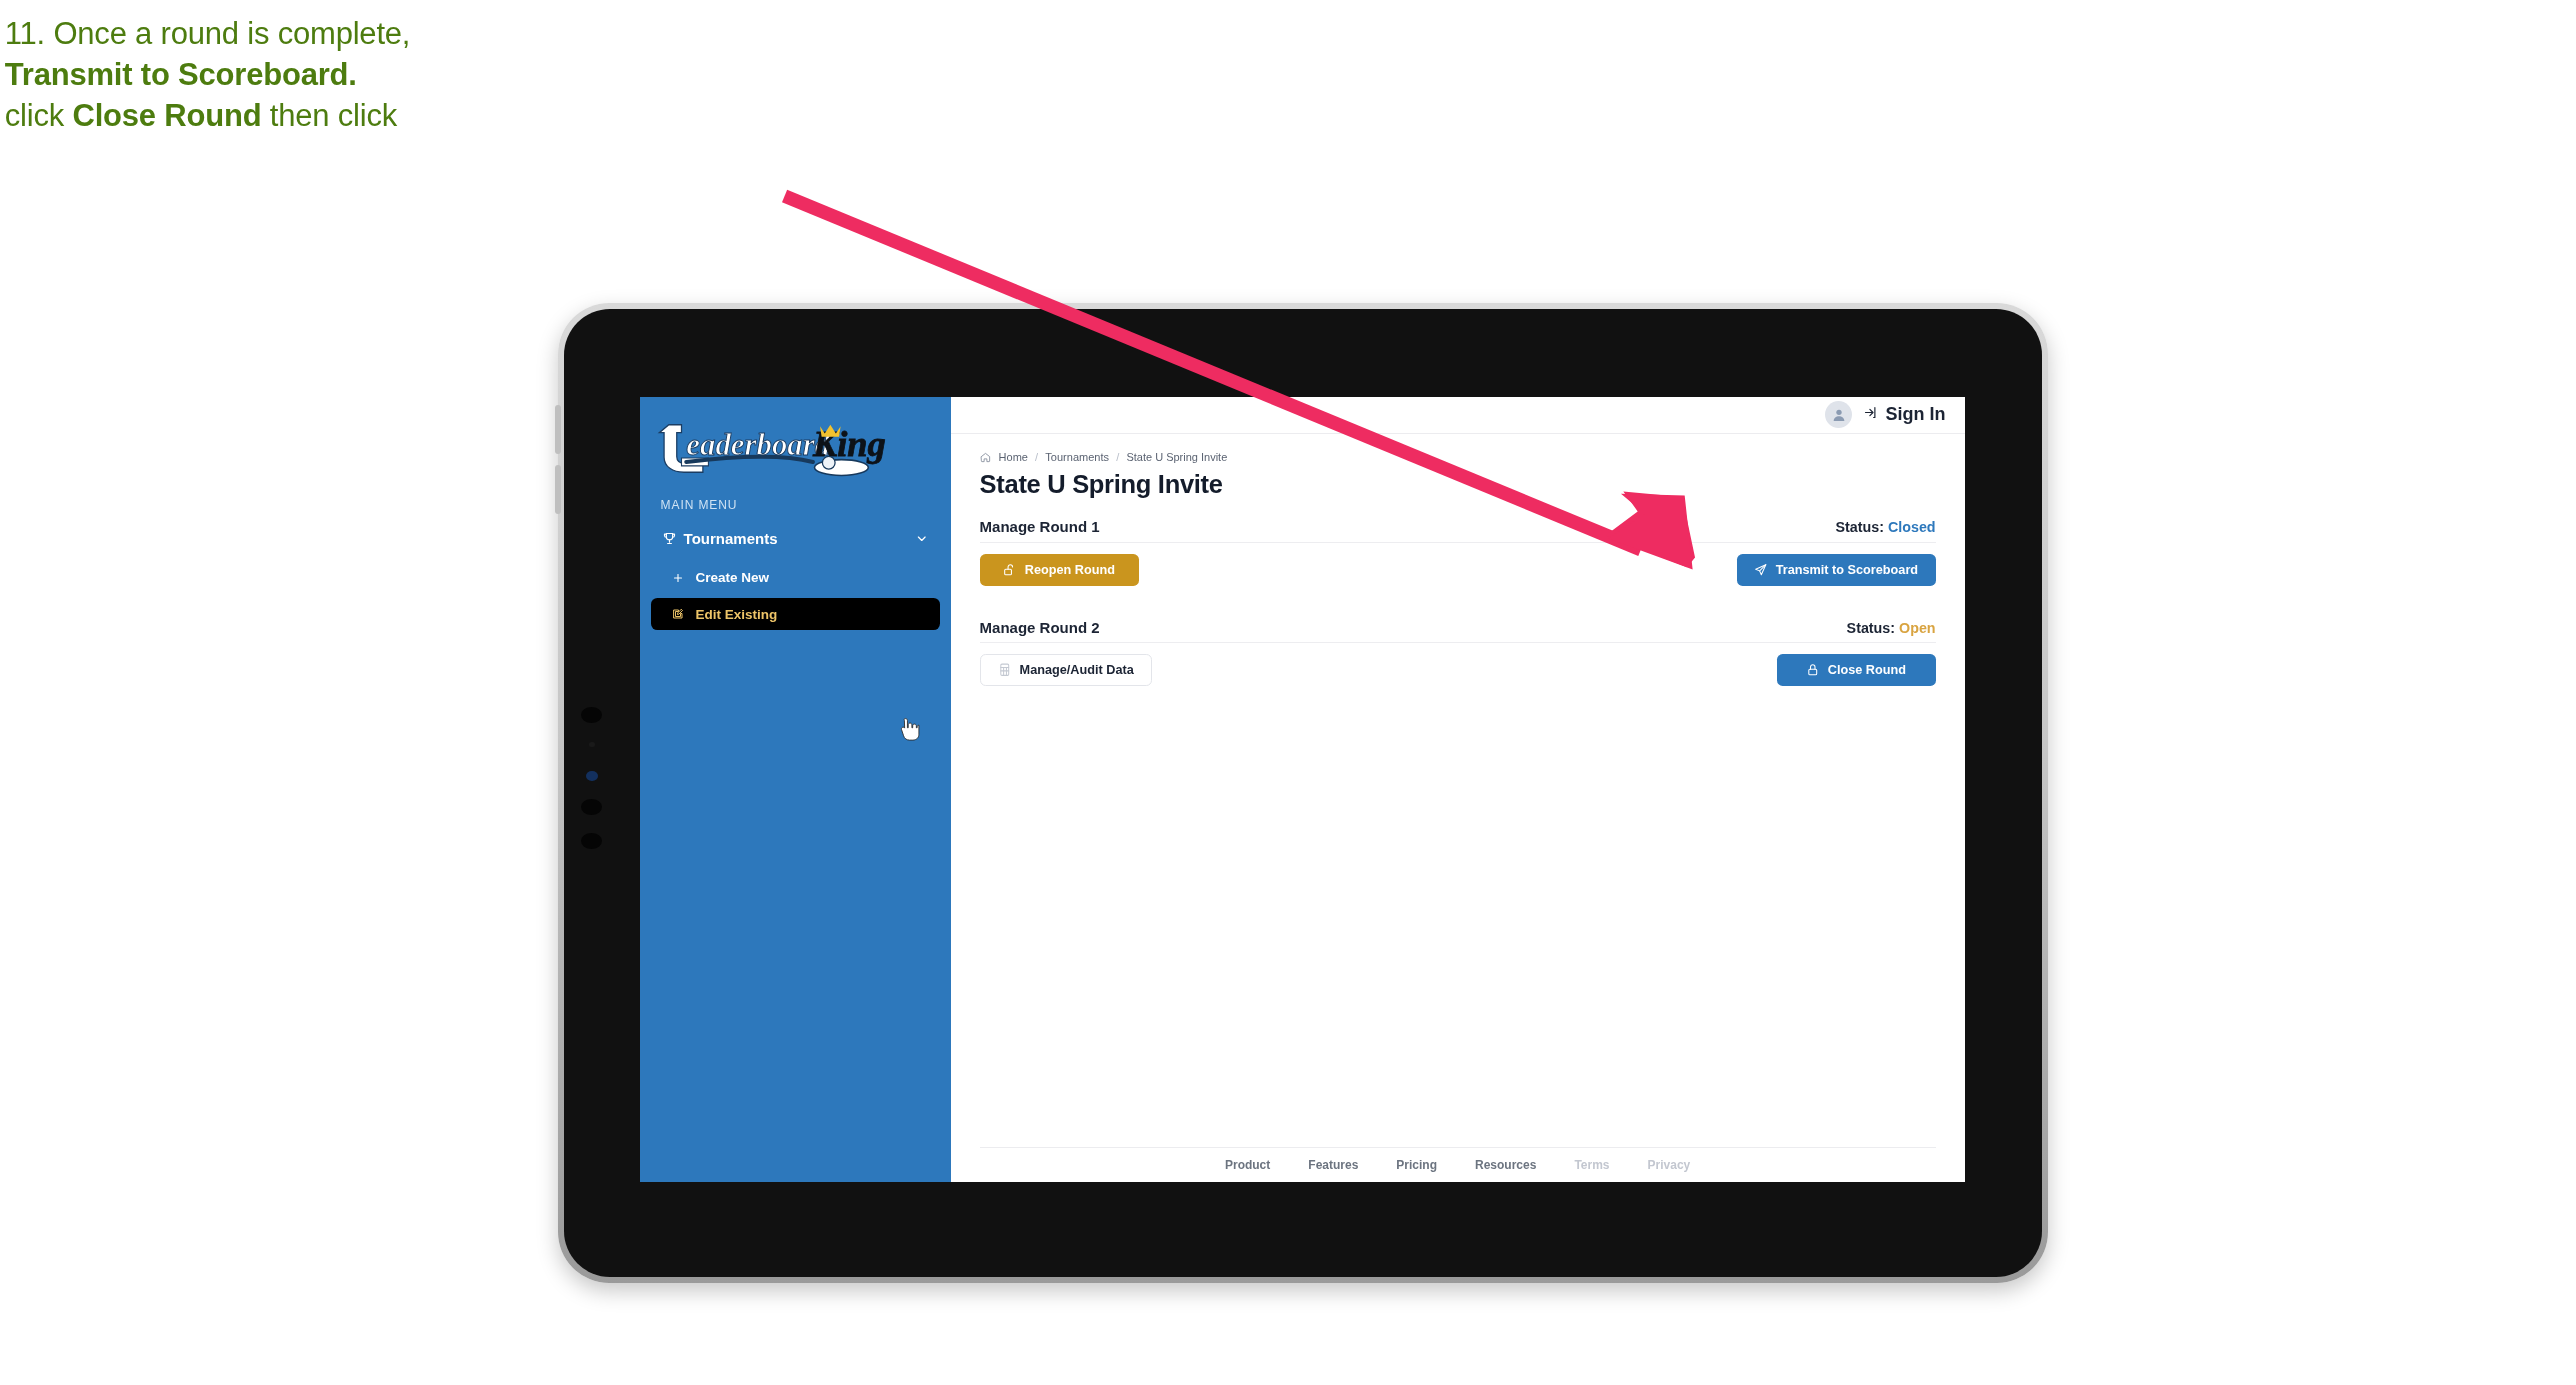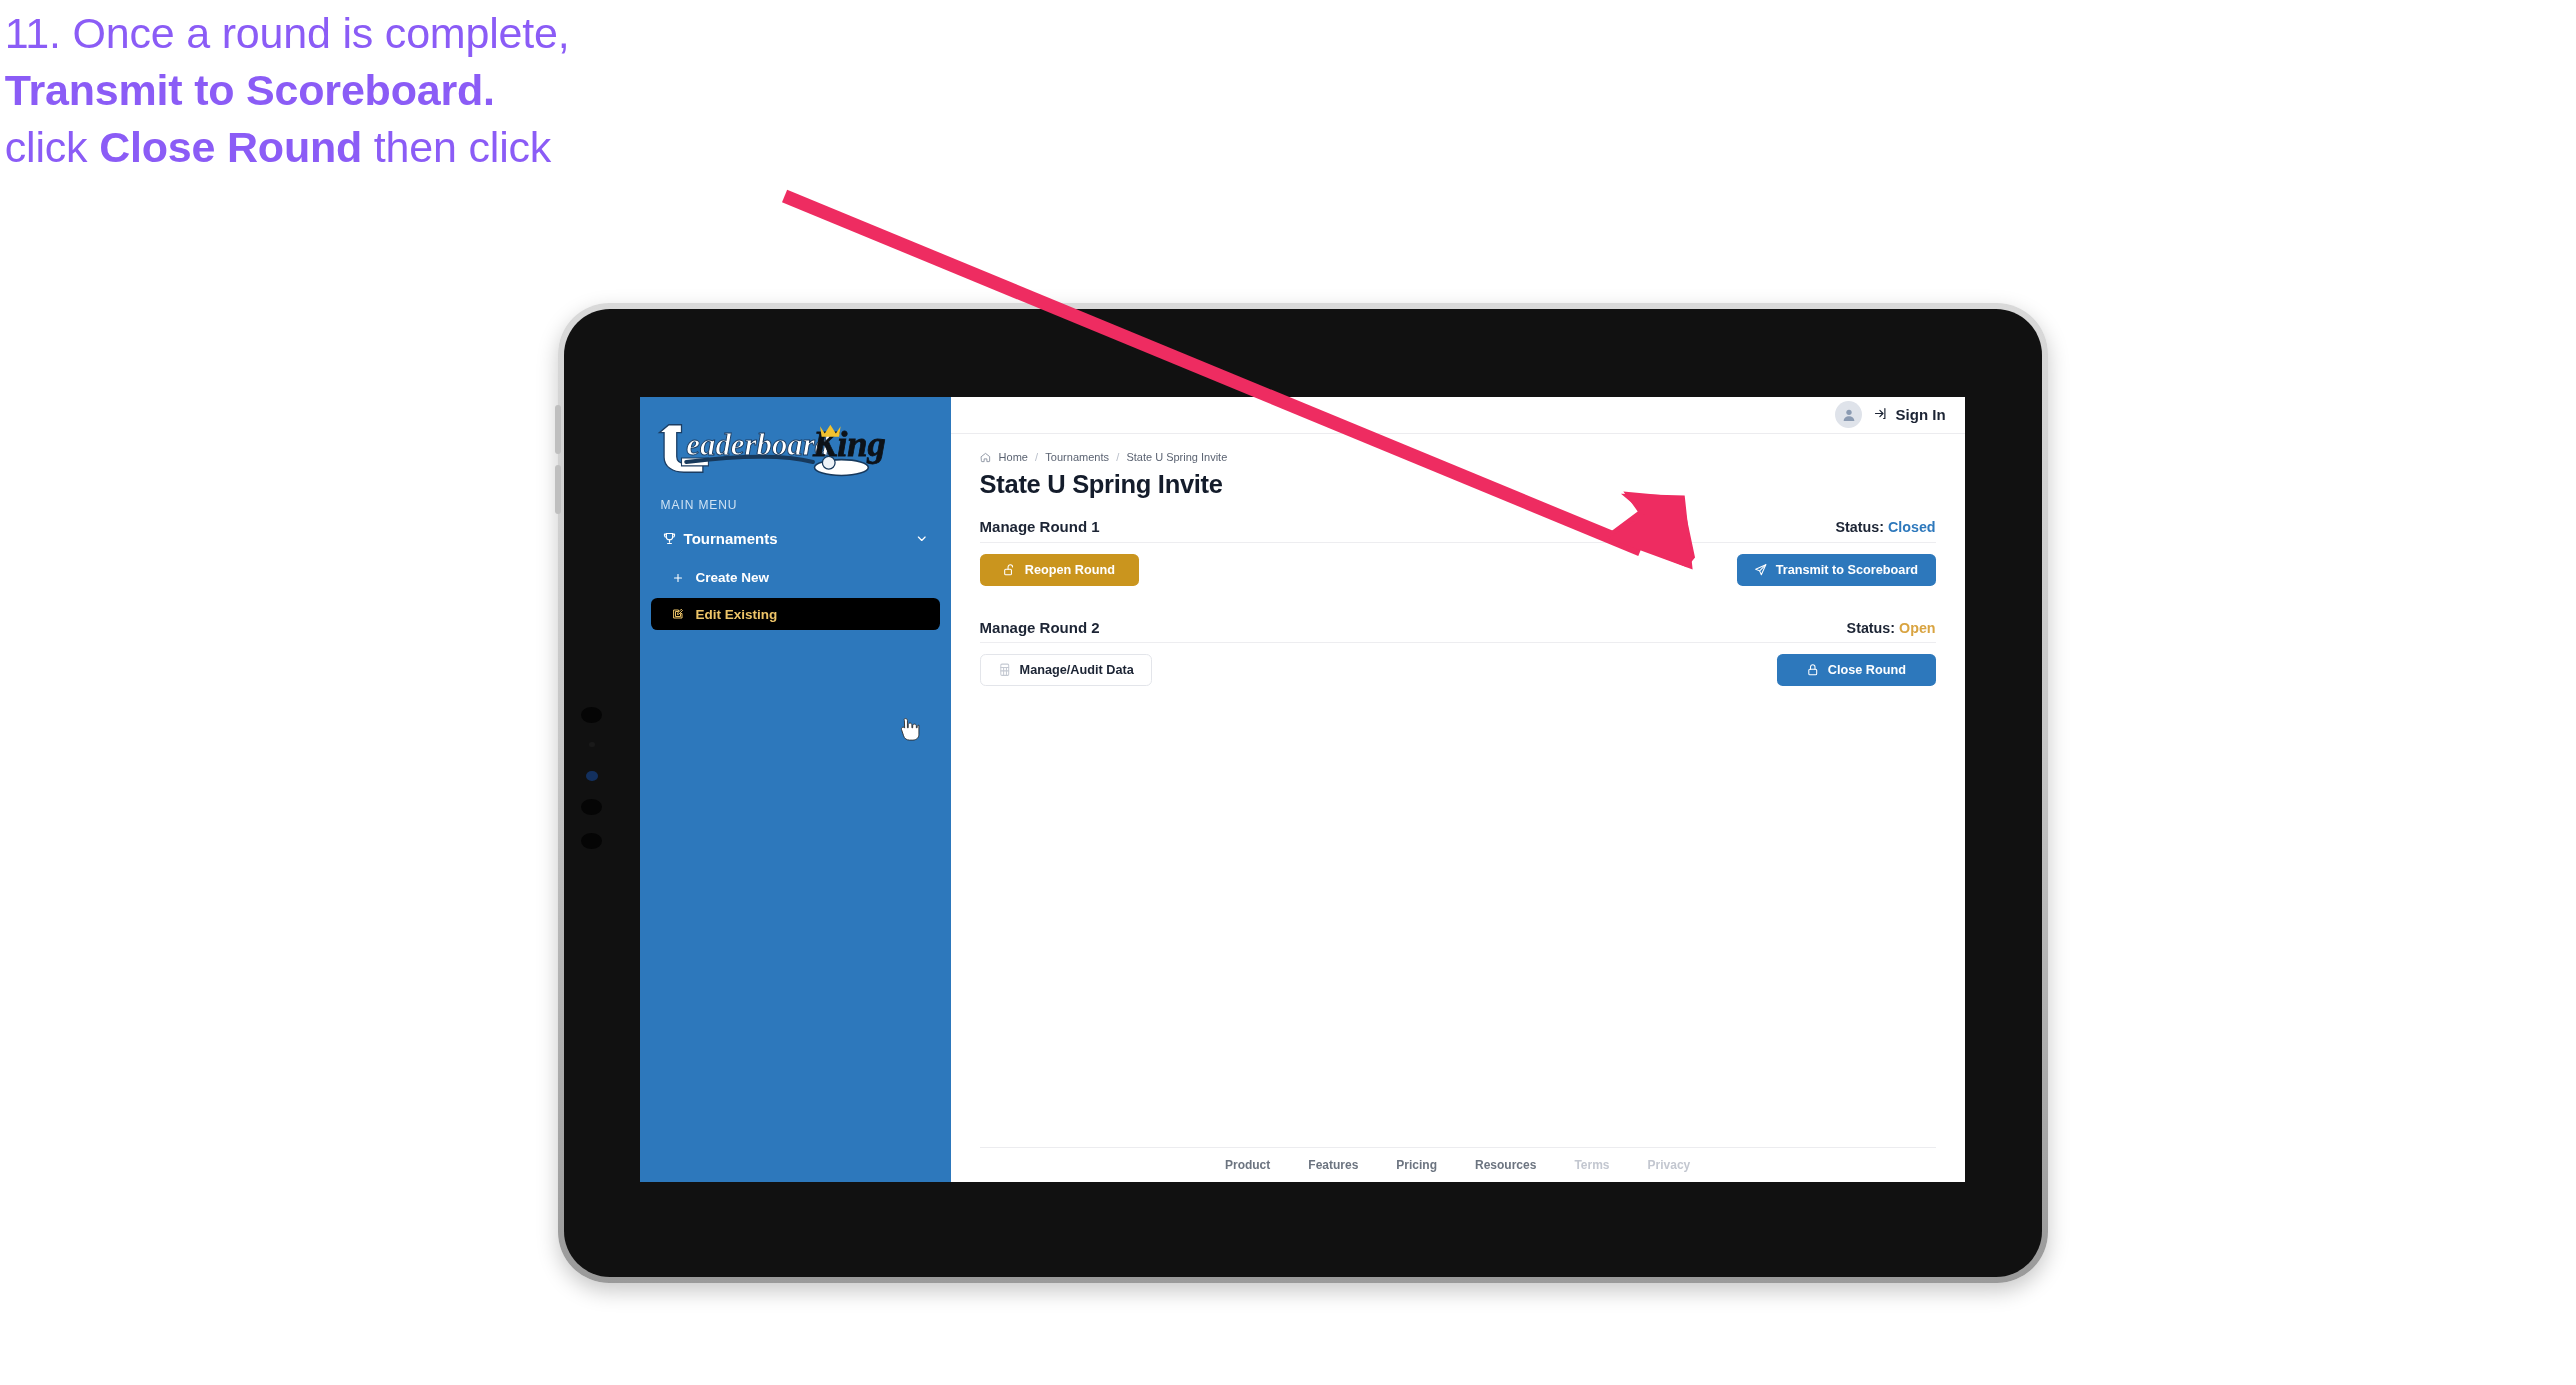--- a/index.html
+++ b/index.html
@@ -7,25 +7,25 @@
     width: 2576px; height: 1386px;
     background: #ffffff;
     font-family: "Liberation Sans", sans-serif;
     overflow: hidden;
   }
   #stage { position: relative; width: 2576px; height: 1386px; }
 
   
   .caption {
     position: absolute;
-    left: 4.8px; top: 5px;
+    left: 4.8px; top: 14px;
     width: 844px;
-    font-size: 43px;
+    font-size: 31px;
     line-height: 1.32;
-    color: #8b5cf6;
+    color: #4d7c0f;
     letter-spacing: -0.2px;
   }
   .caption b { font-weight: 700; }
 
   
   .arrow-svg { position: absolute; left: 0; top: 0; width: 2576px; height: 1386px; pointer-events: none; }
 
   
   .tablet {
     position: absolute;
@@ -102,21 +102,21 @@
   .content { flex: 1; background: #ffffff; position: relative; display:flex; flex-direction:column; }
   .topbar {
     height: 37px; border-bottom: 0.8px solid #ececef;
     display: flex; align-items: center; justify-content: flex-end;
     padding-right: 19px; gap: 11px;
   }
   .avatar {
     width: 27px; height: 27px; border-radius: 50%;
     background: #dfe3ea; display:flex; align-items:center; justify-content:center;
   }
-  .signin { display:flex; align-items:center; gap: 7.2px; font-size: 15px; font-weight: 700; color: #1c2434; }
+  .signin { display:flex; align-items:center; gap: 7.2px; font-size: 18px; font-weight: 700; color: #1c2434; }
 
   .page-body { padding: 17.5px 29px 0 29px; flex: 1; }
   .breadcrumb { display:flex; align-items:center; gap: 7.2px; font-size: 11px; color: #5b6372; }
   .breadcrumb .sep { color: #b9bfca; }
   .breadcrumb .home-ico { display:flex; margin-right: 0.8px; }
   .page-title {
     margin-top: 7.2px;
     font-size: 25.5px; font-weight: 700; color: #141c2b; letter-spacing: -0.3px;
   }
 

